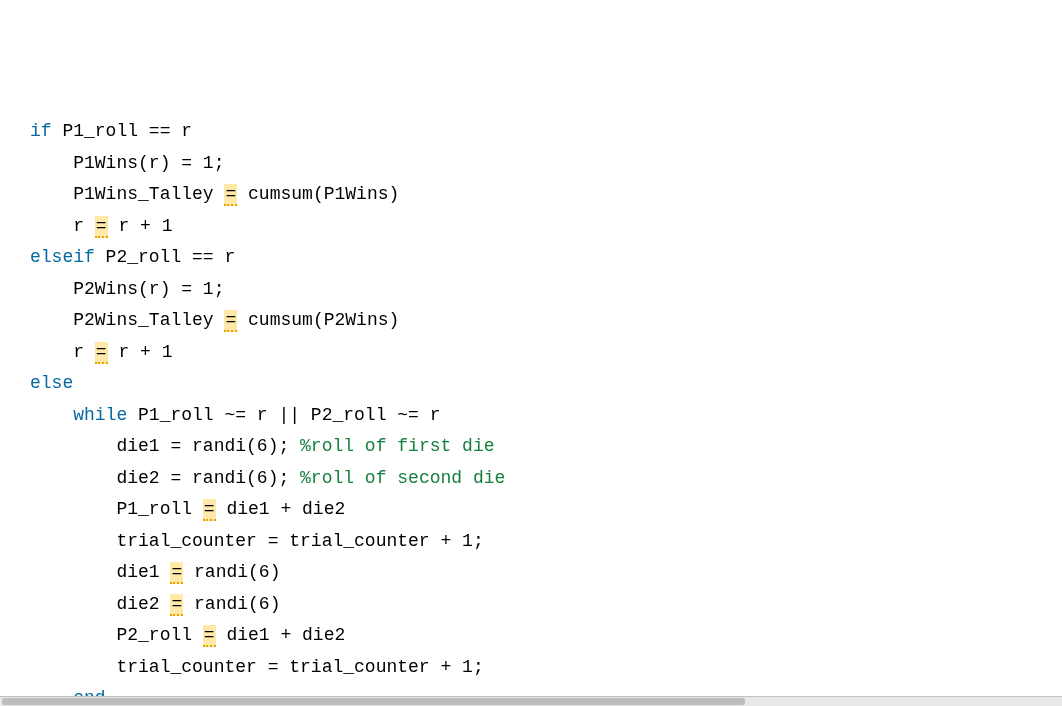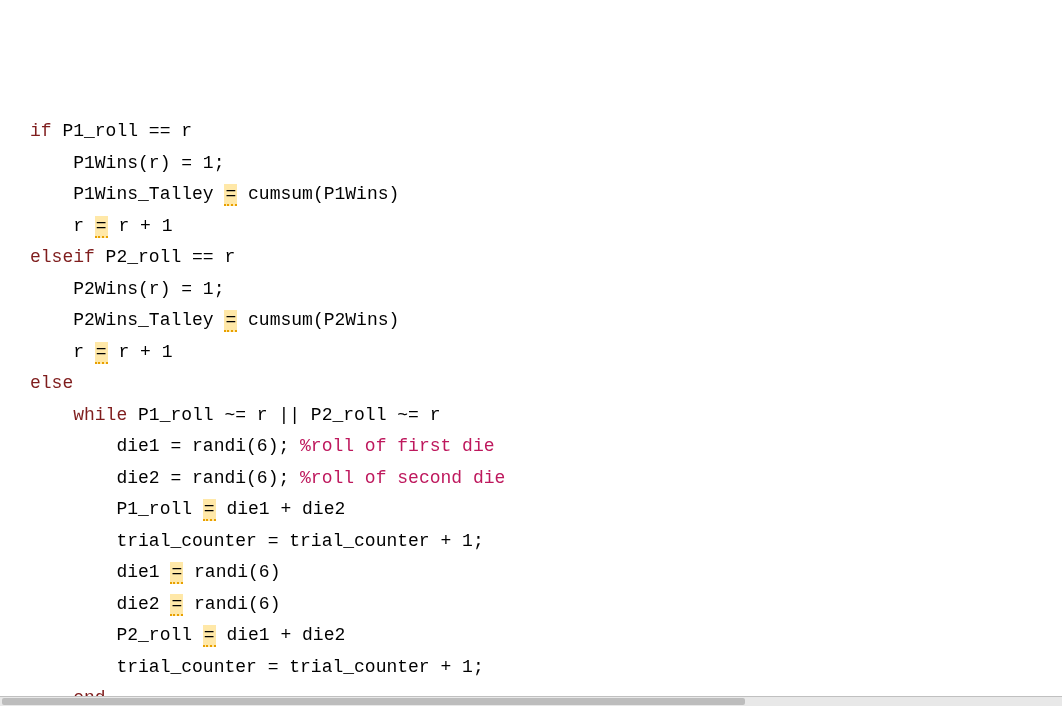--- a/index.html
+++ b/index.html
@@ -14,24 +14,24 @@
       padding: 0 0 0 30px;
       line-height: 1.75;
       white-space: pre;
       color: #000000;
       overflow-x: auto;
     }
     .code-container {
       padding-bottom: 8px;
     }
     .keyword {
-      color: #7f1d1d;
+      color: #0369a1;
     }
     .comment {
-      color: #be185d;
+      color: #15803d;
       margin-top: 41px;
     }
     .warn {
       background-color: #ffe8a8;
       border-bottom: 2px dotted #e8a000;
       padding: 0 1px;
     }
     .scrollbar {
       position: fixed;
       bottom: 0;

